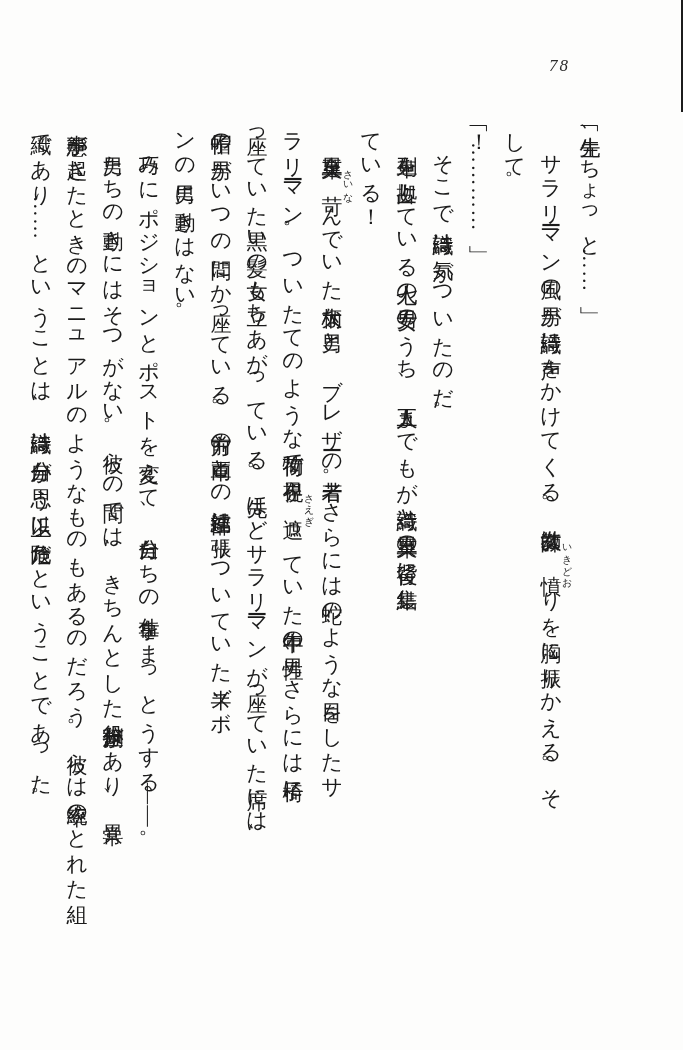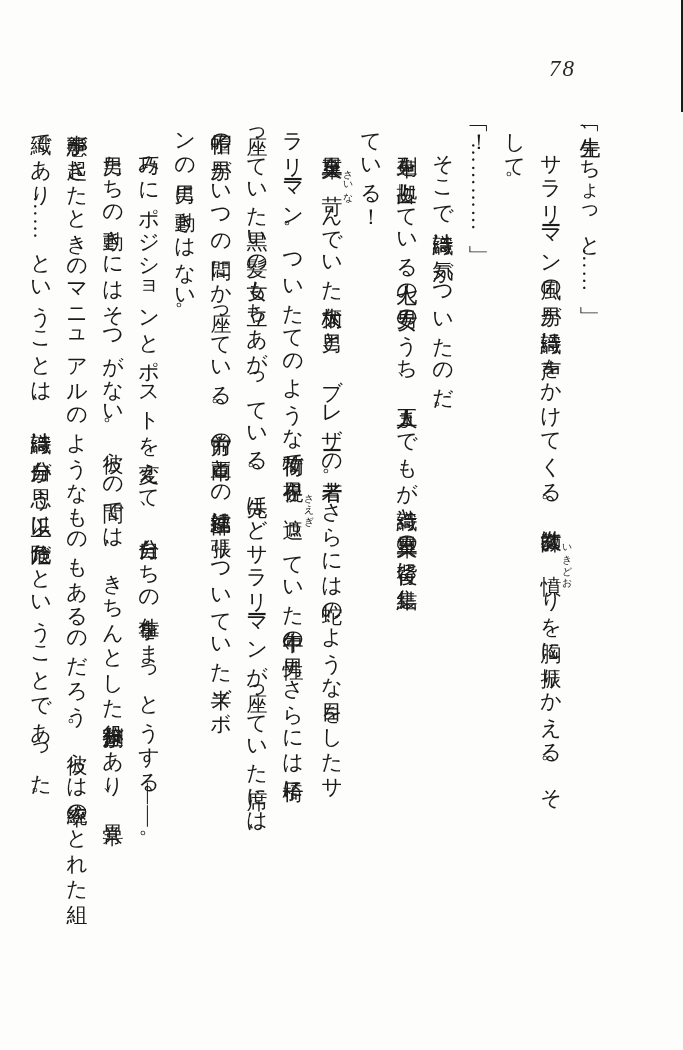--- a/index.html
+++ b/index.html
@@ -10,21 +10,21 @@
     overflow:hidden;
     font-family:"Liberation Serif","DejaVu Serif",serif;
   }
   .edge-line {
     position:absolute; top:0; right:0;
     width:2px; height:112px;
     background:#1c1c1c;
   }
   .page-number {
     position:absolute; top:56px; left:549px;
-    font-size:23px; font-style:italic;
+    font-size:17px; font-style:italic;
     letter-spacing:2px; color:#2a2a2a;
   }
   .text-block {
     position:absolute; top:118px; right:75px;
     height:832px;
     writing-mode:vertical-rl;
     text-orientation:mixed;
     font-size:21px;
     color:#1b1b1b;
   }

